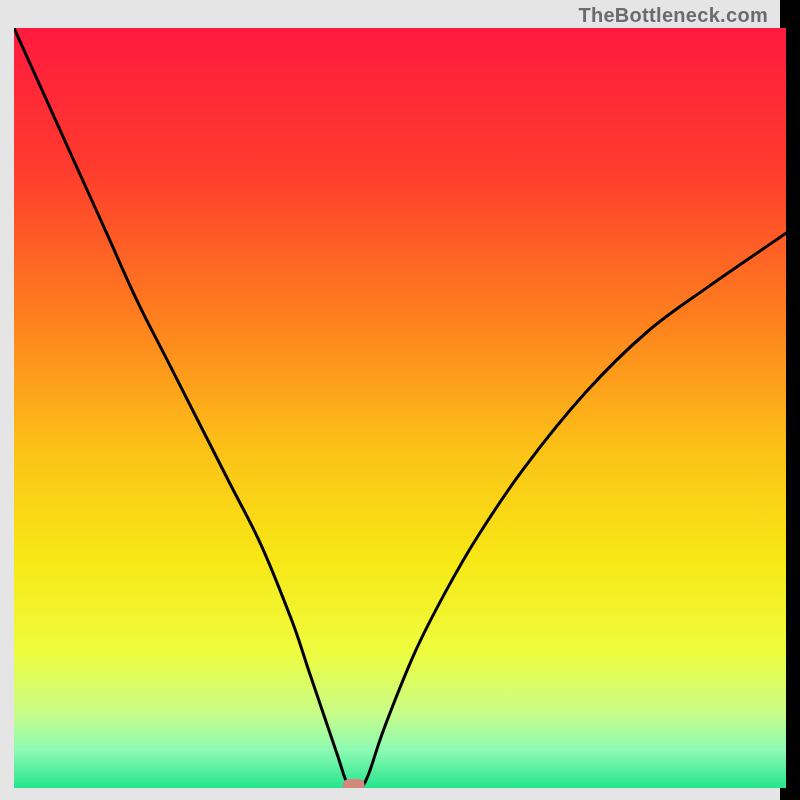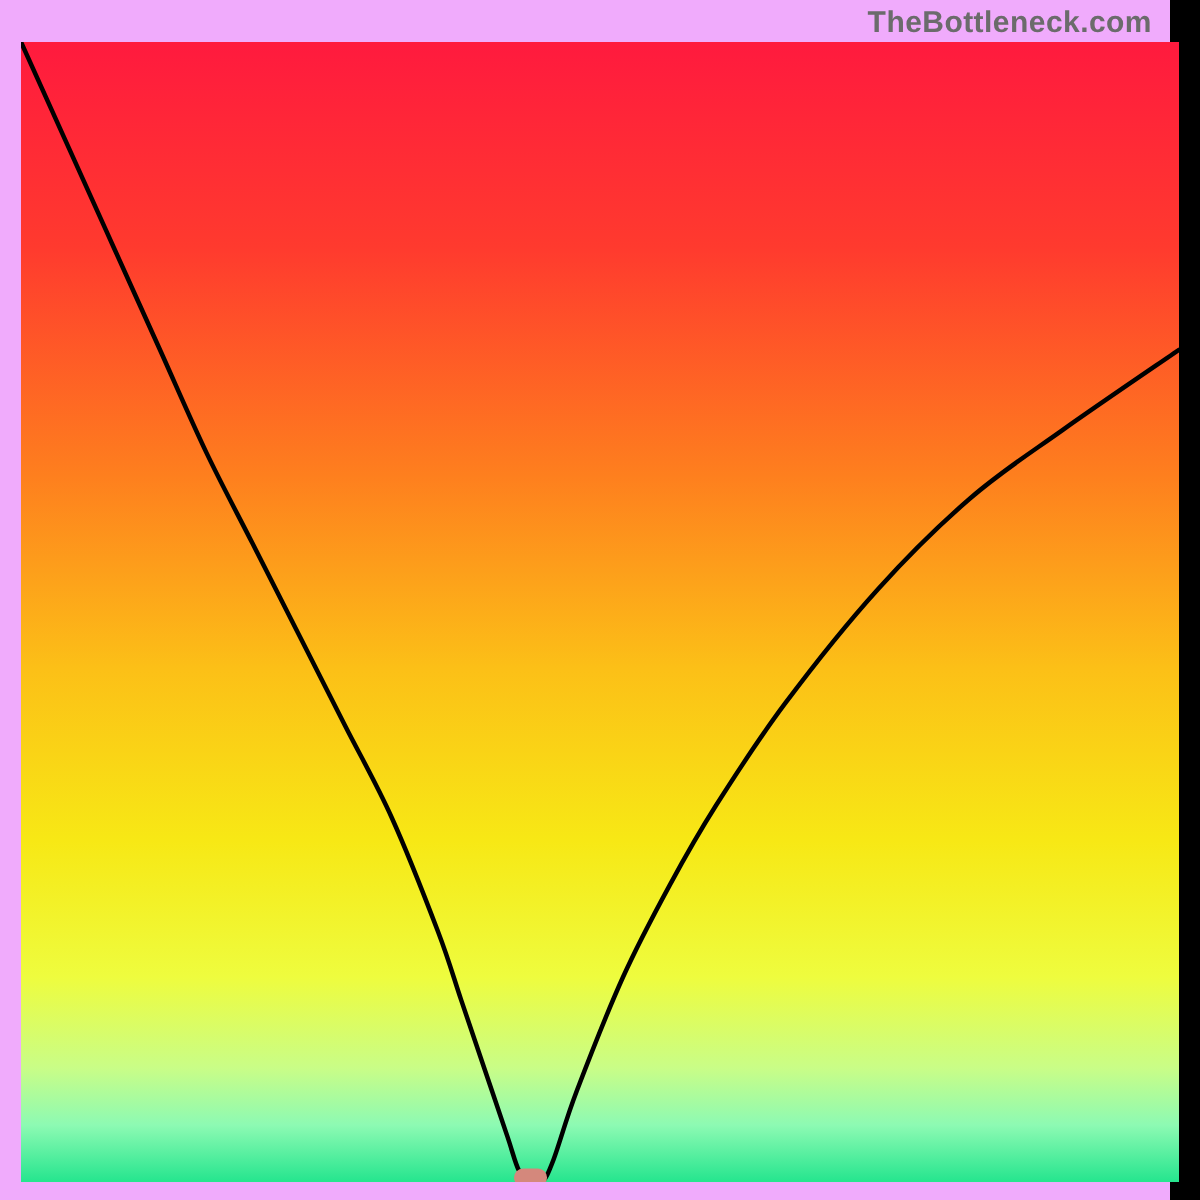--- a/index.html
+++ b/index.html
@@ -8,21 +8,21 @@
     width: 800px;
     height: 800px;
     background: #000;
     font-family: Arial, Helvetica, sans-serif;
     overflow: hidden;
   }
   .frame {
     position: relative;
     width: 780px;
     height: 800px;
-    background: #f0abfc;
+    background: #e5e5e5;
   }
   .watermark {
     position: absolute;
     top: 4px;
     right: 12px;
     color: #6b6b6b;
     font-size: 20px;
     font-weight: 600;
     letter-spacing: 0.3px;
     user-select: none;

